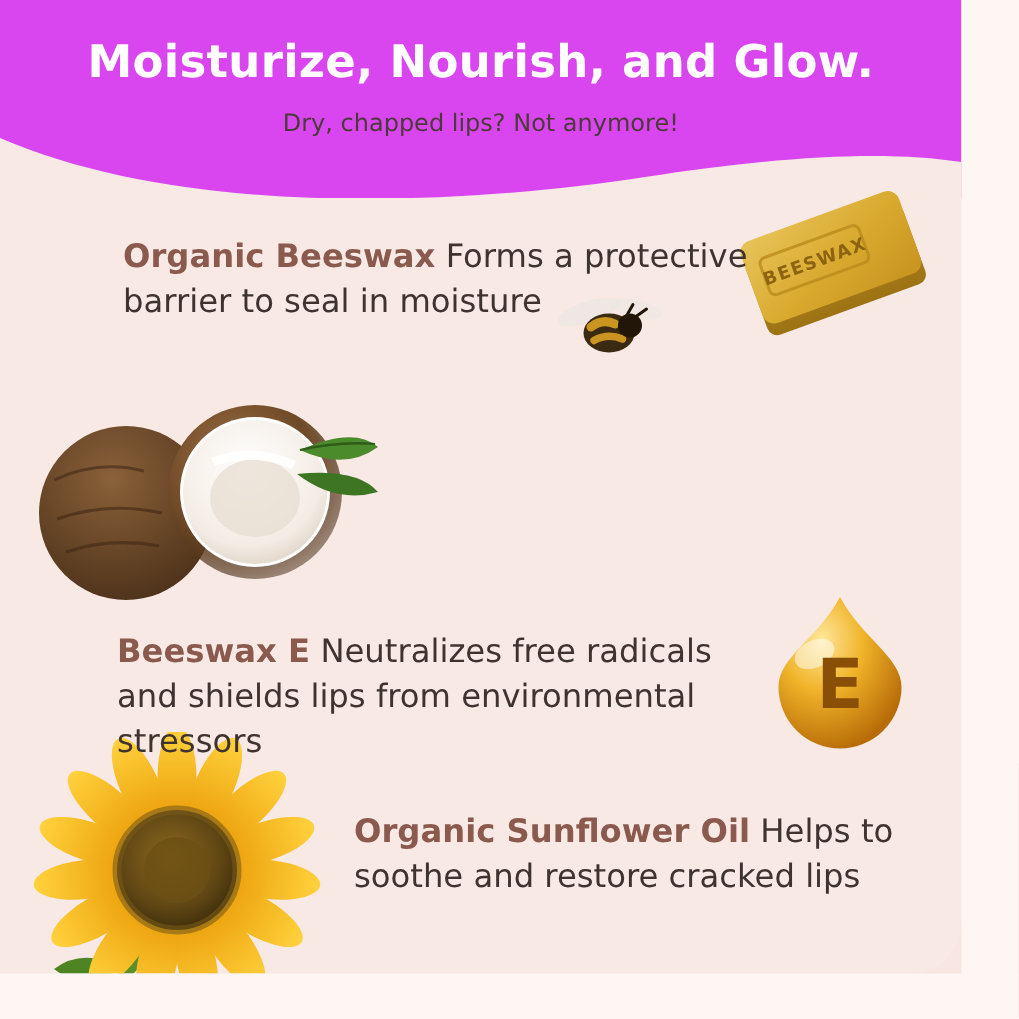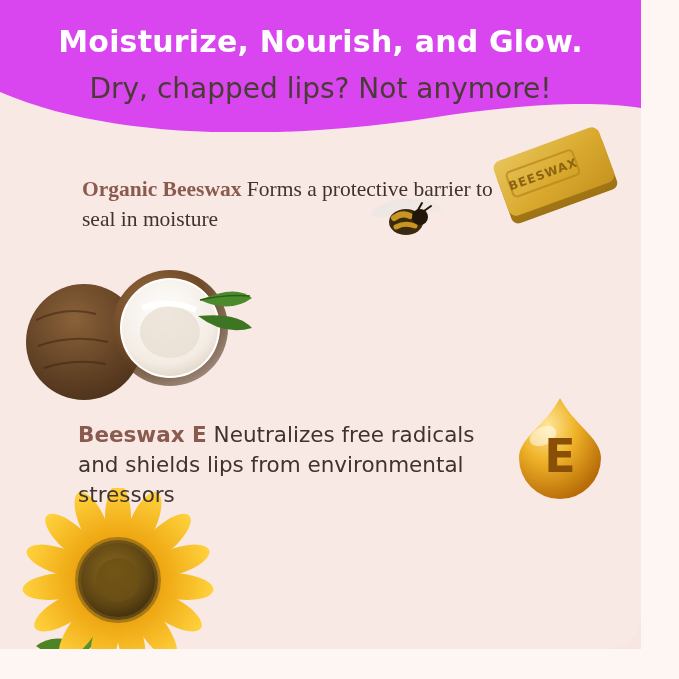--- a/index.html
+++ b/index.html
@@ -36,35 +36,35 @@
     font-family:"DejaVu Sans", sans-serif;
     font-weight:bold;
     font-size:30px;
     color:#ffffff;
     letter-spacing:0.2px;
   }
   .subtitle{
     position:absolute;left:0;top:72px;width:641px;
     text-align:center;
     font-family:"DejaVu Sans", sans-serif;
-    font-size:28px;
+    font-size:16px;
     color:#4b3b38;
   }
   .benefit{
     position:absolute;
     font-family:"DejaVu Sans", sans-serif;
     font-size:21.5px;
     line-height:30px;
     color:#3f3330;
   }
   .benefit .lead{
     color:#8b5a4e;
     font-weight:bold;
   }
-  #b1{ left:82px; top:174px; width:420px;font-family:Liberation Serif, serif; }
+  #b1{ left:82px; top:157px; width:420px; }
   #b2{ left:248px; top:272px; width:345px; }
   #b3{ left:78px;  top:420px; width:440px; }
   #b4{ left:236px; top:540px; width:360px; }
 
   
   .img{position:absolute;}
 
   
   #beeswax{ left:487px; top:118px; width:140px; height:125px; }
   
@@ -224,18 +224,21 @@
 
     <div class="benefit" id="b1">
       <span class="lead">Organic Beeswax</span><span> Forms a protective barrier to seal in moisture</span>
     </div>
 
 
     <div class="benefit" id="b3">
       <span class="lead">Beeswax E</span><span> Neutralizes free radicals and shields lips from environmental stressors</span>
     </div>
 
+    <div class="benefit" id="b4">
+      <span class="lead">Organic Sunflower Oil</span><span> Helps to soothe and restore cracked lips</span>
+    </div>
 
   </div>
 
   <div id="outer-right"></div>
   <div id="outer-bottom"></div>
 </div>
 
 </body></html>

